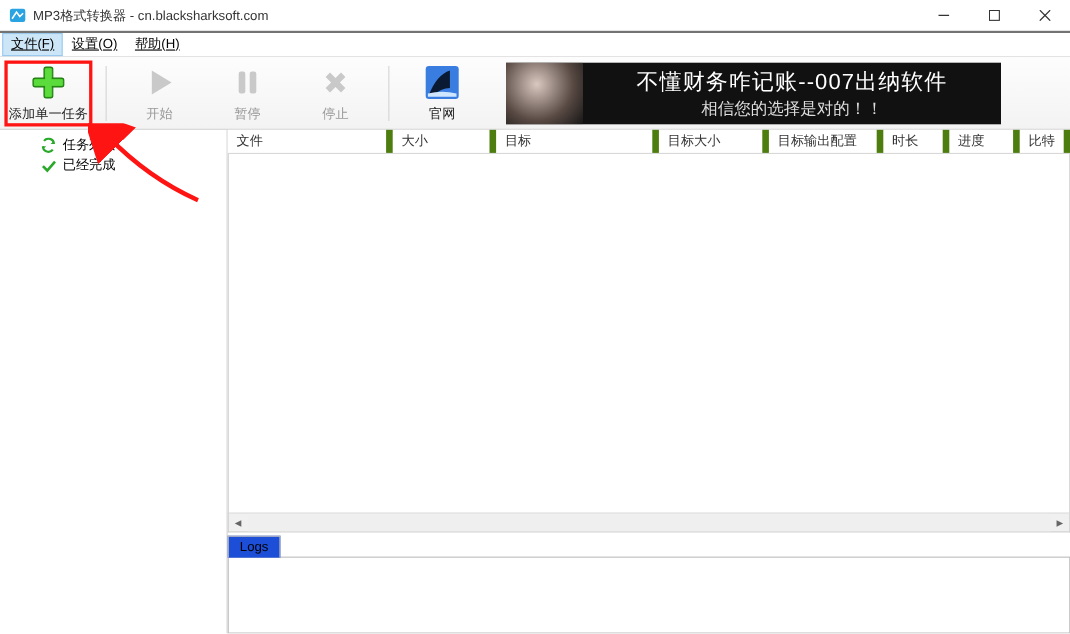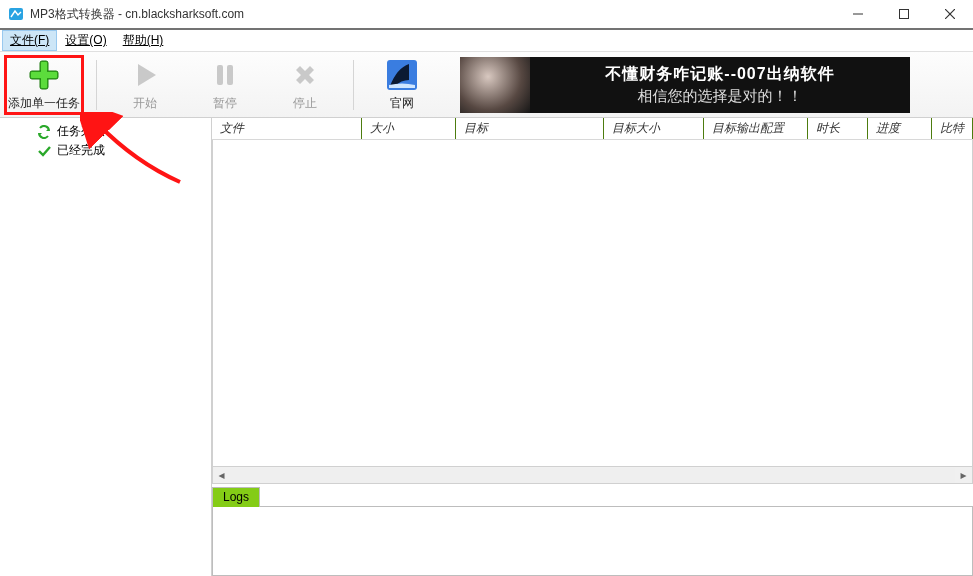--- a/index.html
+++ b/index.html
@@ -26,45 +26,45 @@
   .tbtn.dis .tlbl { color: #999; }
   .tsep { width: 1px; height: 50px; background: #d5d5d5; margin: 0 4px; }
 
   
   .redbox { border: 3px solid #ff1414; }
 
   
   .banner { flex: 0 0 450px; height: 56px; background: #111; margin-left: 14px; display: flex; align-items: center; overflow: hidden; }
   .banner .face { width: 70px; height: 56px; background: radial-gradient(circle at 40% 35%, #d8c8c0 0%, #574842 60%, #161616 100%); }
   .banner .txtwrap { flex: 1; display: flex; flex-direction: column; align-items: center; justify-content: center; color: #fff; }
-  .banner .line1 { font-size: 16px; font-weight: bold; letter-spacing: 1px; }
+  .banner .line1 { font-size: 20px; font-weight: normal; letter-spacing: 1px; }
   .banner .line2 { font-size: 15px; color: #ddd; margin-top: 2px; }
 
   
   .main { display: flex; height: calc(576px - 30px - 22px - 66px); }
   .sidebar { width: 212px; border-right: 1px solid #d0d0d0; padding: 4px 6px; position: relative; }
   .tree-item { display: flex; align-items: center; gap: 6px; padding: 1px 0 1px 30px; font-size: 12px; color: #000000; }
   .tree-ico { width: 15px; height: 13px; display: inline-flex; align-items: center; justify-content: center; }
 
   .content { flex: 1; display: flex; flex-direction: column; position: relative; }
 
   
   .thead { height: 22px; display: flex; align-items: center; background: #fff; border-bottom: 1px solid #d8d8d8; font-size: 12px; color: #333; }
-  .thead .th { padding: 0 8px; border-right: 1px solid #4d7c0f; height: 100%; display: flex; align-items: center; white-space: nowrap; font-style: italic; }
+  .thead .th { padding: 0 8px; border-right: 6px solid #4d7c0f; height: 100%; display: flex; align-items: center; white-space: nowrap; }
 
   .tbody { flex: 1; background: #fff; border: 1px solid #d0d0d0; border-top: none; margin: 0 0 0 0; overflow: hidden; }
 
   
   .hscroll { height: 17px; background: #f0f0f0; border: 1px solid #d0d0d0; border-top: none; display: flex; align-items: center; }
   .hscroll .arrow { width: 17px; height: 15px; display: flex; align-items: center; justify-content: center; color: #666; }
   .hscroll .track { flex: 1; height: 15px; background: #efefef; }
 
   
   .logs-tab { height: 20px; display: flex; margin-top: 2px; }
-  .logs-tab .tab { border: 1px solid #bdbdbd; border-bottom: none; padding: 2px 10px; background: #84cc16; font-size: 12px; position: relative; top: 1px; }
+  .logs-tab .tab { border: 1px solid #bdbdbd; border-bottom: none; padding: 2px 10px; background: #1d4ed8; font-size: 12px; position: relative; top: 1px; }
   .logs-box { height: 70px; border: 1px solid #bdbdbd; background: #fff; }
 
   
   .arrow-anno { position: absolute; left: 80px; top: 112px; pointer-events: none; z-index: 50; }
 
 </style>
 </head>
 <body>
 
 <div class="titlebar">

